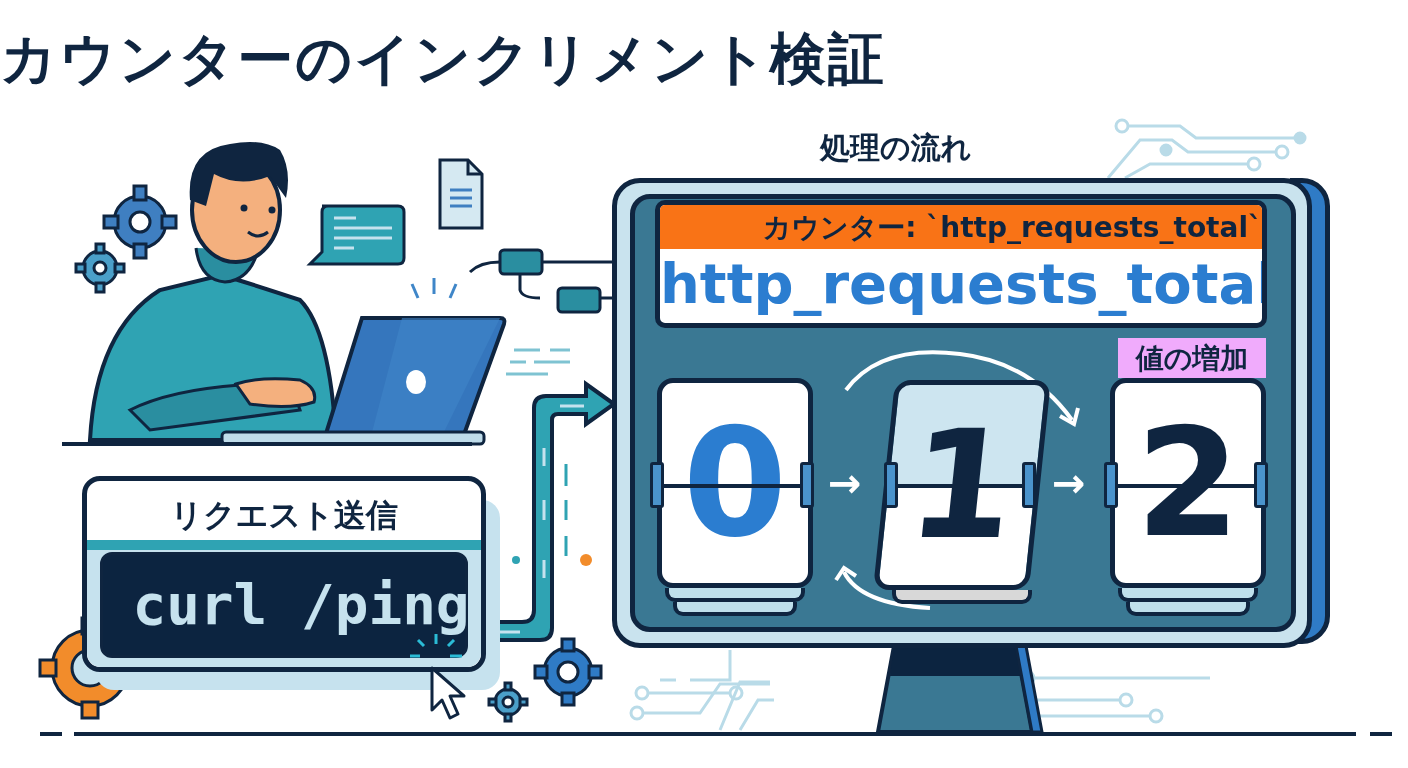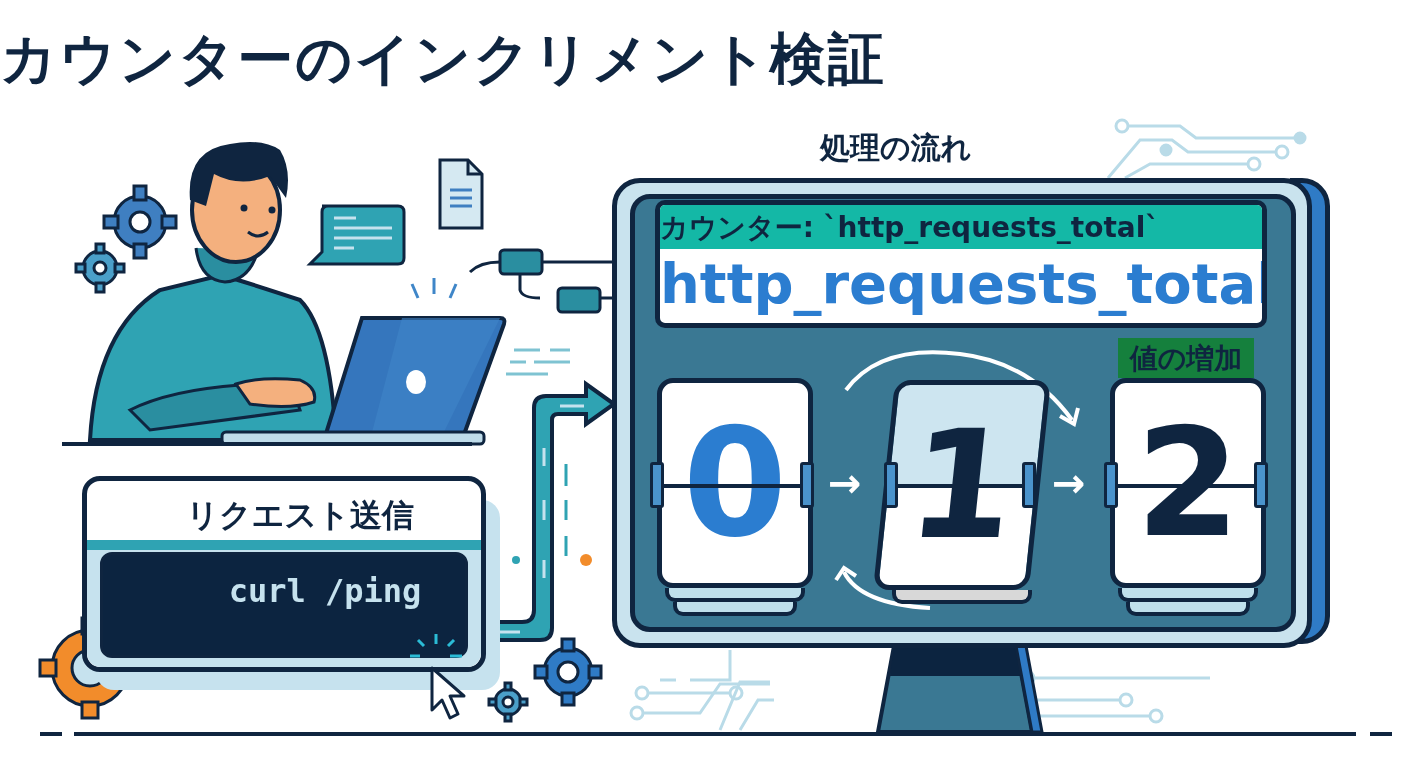--- a/index.html
+++ b/index.html
@@ -6,38 +6,38 @@
   body{width:1408px;height:768px;position:relative;overflow:hidden;font-family:"DejaVu Sans","Liberation Sans",sans-serif;color:#0f2540;}
   .abs{position:absolute;}
   #title{left:0;top:22px;width:1408px;text-align:left;font-size:56px;font-weight:bold;letter-spacing:2px;color:#0f2540;}
   #flow-label{left:820px;top:128px;width:300px;text-align:left;font-size:30px;font-weight:bold;color:#0f2540;}
   svg{position:absolute;left:0;top:0;}
   
   #monitor-outer{left:612px;top:178px;width:700px;height:470px;border:5px solid #0f2540;border-radius:28px;background:#c9e3ee;box-sizing:border-box;}
   #monitor-side{left:1290px;top:178px;width:40px;height:466px;background:#2f7bc6;border:5px solid #0f2540;border-radius:0 28px 28px 0;box-sizing:border-box;}
   #monitor-screen{left:630px;top:194px;width:666px;height:438px;background:#3a7893;border:5px solid #0f2540;border-radius:20px;box-sizing:border-box;}
   #counter-box{left:655px;top:200px;width:612px;height:128px;border:5px solid #0f2540;border-radius:10px;background:#ffffff;box-sizing:border-box;overflow:hidden;}
-  #counter-head{height:44px;background:#14b8a6;text-align:left;font-size:28px;line-height:46px;font-weight:bold;color:#0f2540;}
+  #counter-head{height:44px;background:#f97316;text-align:right;font-size:28px;line-height:46px;font-weight:bold;color:#0f2540;}
   #metric-name{text-align:center;font-size:56px;line-height:70px;font-weight:bold;color:#2b7dd0;}
-  #increase-label{left:1118px;top:338px;width:136px;height:40px;background:#15803d;font-size:28px;line-height:42px;text-align:center;font-weight:bold;color:#0f2540;}
+  #increase-label{left:1118px;top:338px;width:148px;height:40px;background:#f0abfc;font-size:28px;line-height:42px;text-align:center;font-weight:bold;color:#0f2540;}
   .card{width:156px;height:210px;border:5px solid #0f2540;border-radius:16px;background:#ffffff;box-sizing:border-box;text-align:center;font-weight:bold;font-size:150px;line-height:200px;}
   .card-base{height:14px;border:4px solid #0f2540;border-top:none;border-radius:0 0 10px 10px;background:#bfe0ec;box-sizing:border-box;}
   .hinge{width:14px;height:46px;background:#4a93cc;border:3px solid #0f2540;border-radius:3px;box-sizing:border-box;}
   .hline{height:4px;background:#0f2540;}
   .arrow-r{font-size:40px;color:#ffffff;font-weight:bold;}
   
   #stand{left:876px;top:650px;width:180px;height:88px;}
   
   #req-card{left:82px;top:476px;width:404px;height:196px;border:5px solid #0f2540;border-radius:18px;background:#ffffff;box-sizing:border-box;}
   #req-shadow{left:96px;top:500px;width:404px;height:190px;background:#c6e2ee;border-radius:18px;}
-  #req-title{left:82px;top:494px;width:404px;text-align:center;font-size:32px;font-weight:bold;color:#0f2540;padding-left:16px;}
+  #req-title{left:82px;top:494px;width:404px;text-align:center;font-size:32px;font-weight:bold;color:#0f2540;}
   #req-band{left:87px;top:540px;width:394px;height:127px;background:#c6e2ee;border-radius:0 0 14px 14px;}
   #req-teal{left:87px;top:540px;width:394px;height:10px;background:#2fa3b3;}
   #terminal{left:100px;top:552px;width:368px;height:106px;background:#0c2440;border-radius:12px;border:3px solid #0f2540;box-sizing:border-box;}
-  #terminal-cmd{left:108px;top:572px;width:434px;text-align:center;font-family:"DejaVu Sans Mono","Liberation Mono",monospace;font-size:32px;font-weight:bold;color:#c6e2ee;}
+  #terminal-cmd{left:84px;top:572px;width:434px;text-align:center;font-family:"DejaVu Sans Mono","Liberation Mono",monospace;font-size:56px;font-weight:bold;color:#c6e2ee;}
 </style>
 </head>
 <body>
 
 <div class="abs" id="title">カウンターのインクリメント検証</div>
 <div class="abs" id="flow-label">処理の流れ</div>
 
 <svg width="1408" height="768" viewBox="0 0 1408 768">
 
   <g fill="none" stroke="#b9dbe8" stroke-width="3">

